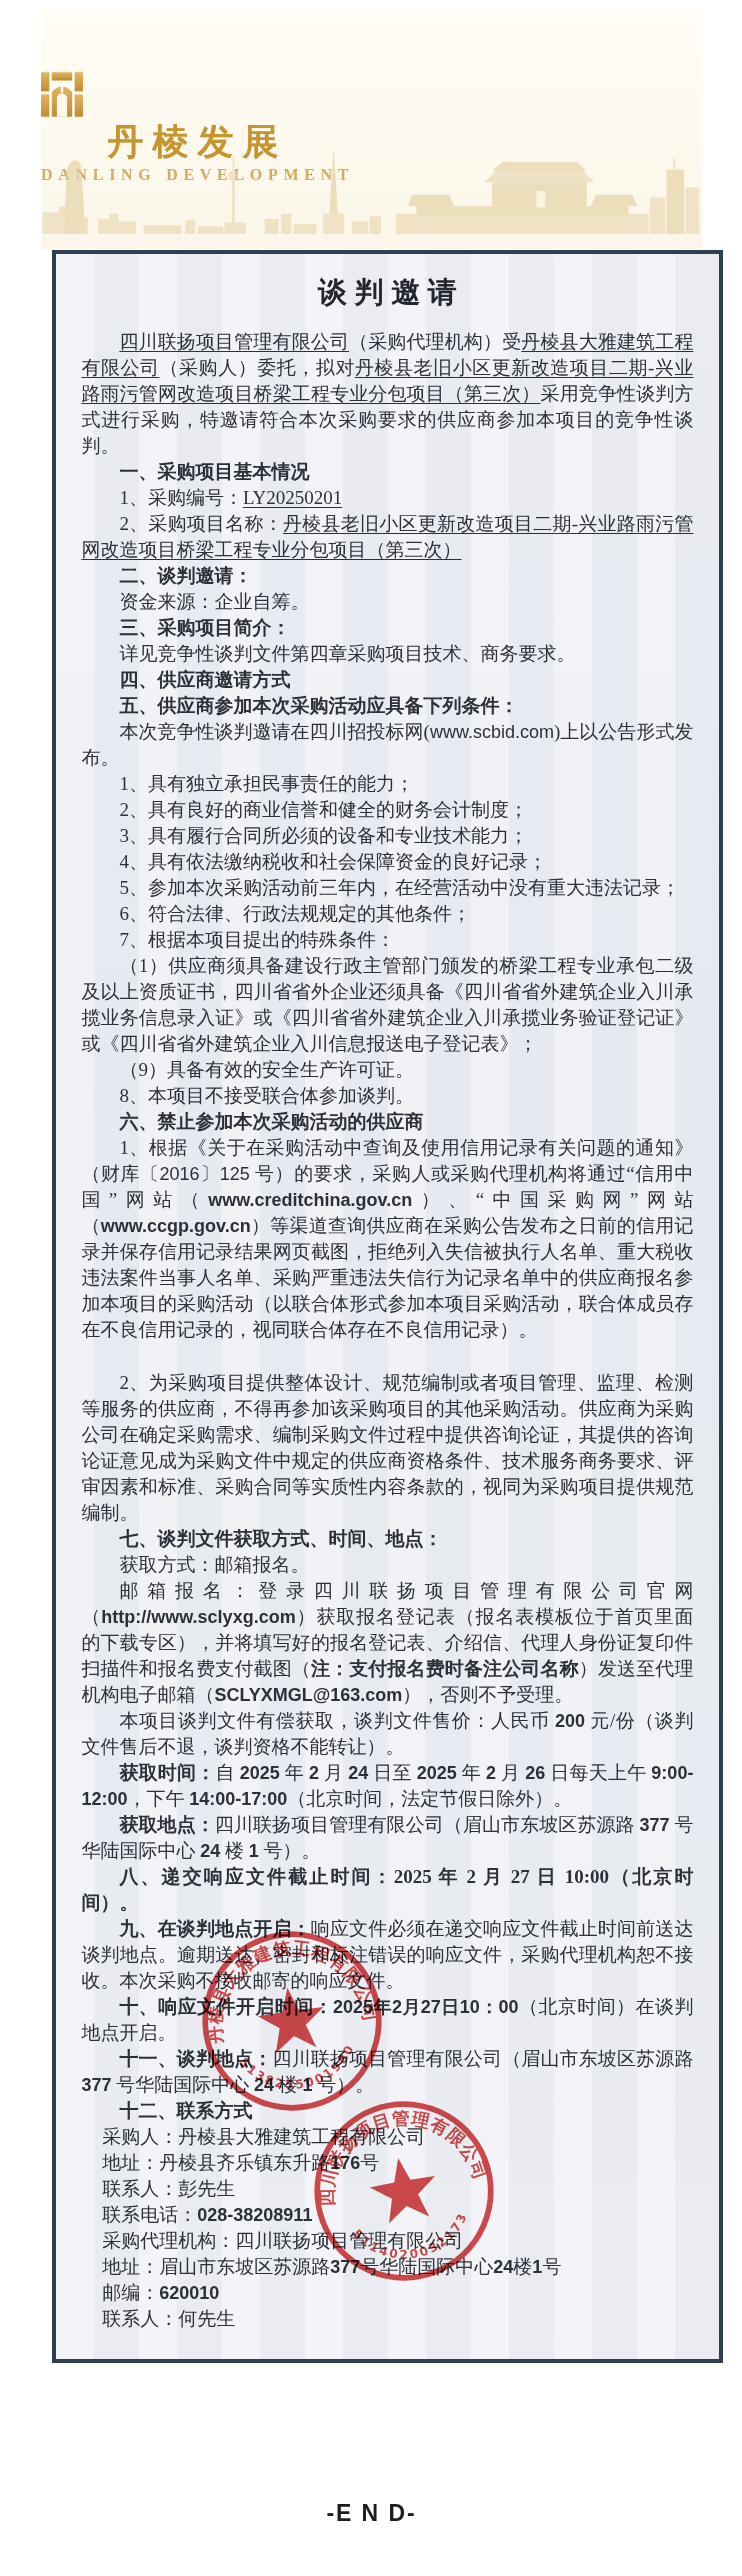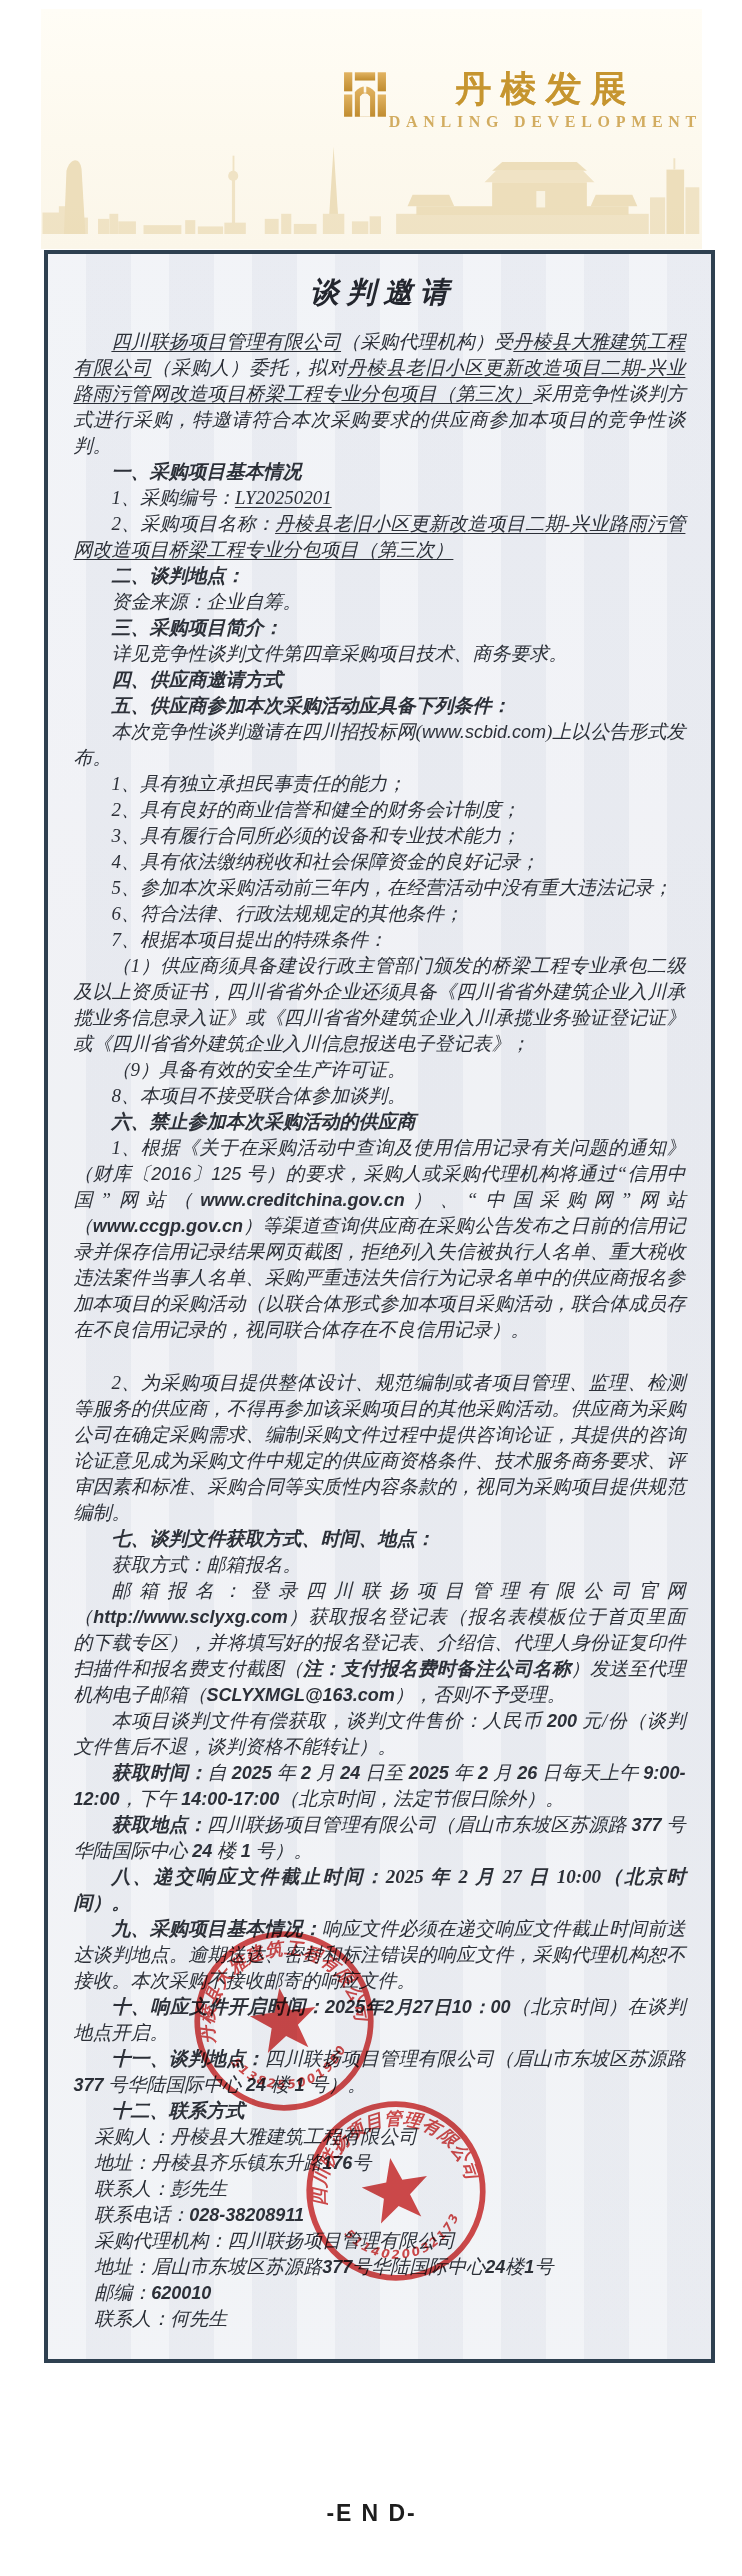--- a/index.html
+++ b/index.html
@@ -8,43 +8,42 @@
     font-family:"Liberation Serif","DejaVu Serif",serif;
     -webkit-font-smoothing:antialiased;
   }
   
   .banner{
     position:absolute;left:41px;top:9px;width:661px;height:240px;
     background:linear-gradient(180deg,#fffdf6 0%,#fdf9ee 55%,#fbf6e9 100%);
   }
   .logo-row{
     position:absolute;left:0;top:61px;width:100%;
-    display:flex;justify-content:flex-end;align-items:flex-start;gap:3px;
+    display:flex;justify-content:flex-start;align-items:flex-start;gap:3px;flex-direction:column;
   }
   .logo-mark{flex:0 0 auto;margin-top:1.3px;}
   .logo-texts{display:flex;flex-direction:column;align-items:center;}
   .logo-zh{
     font-size:36px;font-weight:700;letter-spacing:9px;color:#c6952f;
     line-height:38px;white-space:nowrap;text-shadow:0 0 0.6px rgba(198,149,47,.45);
   }
   .logo-en{
     margin-top:5.1px;font-size:16px;font-weight:700;letter-spacing:5.7px;color:#d2ac60;
     white-space:nowrap;
   }
   .skyline{position:absolute;left:0;bottom:15.2px;}
   
   .doc{
-    position:absolute;left:44px;top:250px;width:612px;height:2092px;
+    position:absolute;left:52px;top:250px;width:612px;height:2092px;
     border:4.4px solid #2e4050;
     padding:12.7px 25.4px 0 25.4px;
     background:
       repeating-linear-gradient(90deg,rgba(255,255,255,.25) 0 38px,rgba(205,210,222,.14) 38px 83px),
       linear-gradient(180deg,#eef0f5 0%,#ebedf2 40%,#eef0f4 100%);
     overflow:hidden;
-    font-style:italic;
   }
   .doc-title{
     text-align:center;font-size:29px;font-weight:700;letter-spacing:7.6px;text-indent:7.6px;
     color:#23262e;margin:6.3px 0 16.5px 0;
   }
   .line{
     margin:0;font-size:19px;line-height:26px;text-align:justify;text-indent:2em;
     color:#2c3038;
   }
   .line.h span{font-weight:700;}
@@ -145,21 +144,21 @@
   </svg>
 </div>
 
 <div class="doc">
   <div class="doc-title">谈判邀请</div>
   <div>
       <p class="line p"><span class="u">四川联扬项目管理有限公司</span><span>（采购代理机构）受</span><span class="u">丹棱县大雅建筑工程有限公司</span><span>（采购人）委托，拟对</span><span class="u">丹棱县老旧小区更新改造项目二期-兴业路雨污管网改造项目桥梁工程专业分包项目（第三次）</span><span>采用竞争性谈判方式进行采购，特邀请符合本次采购要求的供应商参加本项目的竞争性谈判。</span></p>
       <p class="line h"><span>一、采购项目基本情况</span></p>
       <p class="line p"><span>1、采购编号：</span><span class="u">LY20250201</span></p>
       <p class="line p"><span>2、采购项目名称：</span><span class="u">丹棱县老旧小区更新改造项目二期-兴业路雨污管网改造项目桥梁工程专业分包项目（第三次）</span></p>
-      <p class="line h"><span>二、谈判地点：</span></p>
+      <p class="line h"><span>二、谈判邀请：</span></p>
       <p class="line p"><span>资金来源：企业自筹。</span></p>
       <p class="line h"><span>三、采购项目简介：</span></p>
       <p class="line p"><span>详见竞争性谈判文件第四章采购项目技术、商务要求。</span></p>
       <p class="line h"><span>四、供应商邀请方式</span></p>
       <p class="line h"><span>五、供应商参加本次采购活动应具备下列条件：</span></p>
       <p class="line p"><span>本次竞争性谈判邀请在四川招投标网(</span><span class="sans">www.scbid.com</span><span>)上以公告形式发布。</span></p>
       <p class="line p"><span>1、具有独立承担民事责任的能力；</span></p>
       <p class="line p"><span>2、具有良好的商业信誉和健全的财务会计制度；</span></p>
       <p class="line p"><span>3、具有履行合同所必须的设备和专业技术能力；</span></p>
       <p class="line p"><span>4、具有依法缴纳税收和社会保障资金的良好记录；</span></p>
@@ -172,21 +171,21 @@
       <p class="line h"><span>六、禁止参加本次采购活动的供应商</span></p>
       <p class="line p"><span>1、根据《关于在采购活动中查询及使用信用记录有关问题的通知》（财库〔</span><span class="sans">2016</span><span>〕</span><span class="sans">125</span><span> 号）的要求，采购人或采购代理机构将通过“信用中国”网站（</span><span class="b sans">www.creditchina.gov.cn</span><span>）、“中国采购网”网站（</span><span class="b sans">www.ccgp.gov.cn</span><span>）等渠道查询供应商在采购公告发布之日前的信用记录并保存信用记录结果网页截图，拒绝列入失信被执行人名单、重大税收违法案件当事人名单、采购严重违法失信行为记录名单中的供应商报名参加本项目的采购活动（以联合体形式参加本项目采购活动，联合体成员存在不良信用记录的，视同联合体存在不良信用记录）。</span></p>
       <p class="line p" style="margin-top: 27px;"><span>2、为采购项目提供整体设计、规范编制或者项目管理、监理、检测等服务的供应商，不得再参加该采购项目的其他采购活动。供应商为采购公司在确定采购需求、编制采购文件过程中提供咨询论证，其提供的咨询论证意见成为采购文件中规定的供应商资格条件、技术服务商务要求、评审因素和标准、采购合同等实质性内容条款的，视同为采购项目提供规范编制。</span></p>
       <p class="line h"><span>七、谈判文件获取方式、时间、地点：</span></p>
       <p class="line p"><span>获取方式：邮箱报名。</span></p>
       <p class="line p"><span>邮箱报名：登录四川联扬项目管理有限公司官网（</span><span class="b sans">http://www.sclyxg.com</span><span>）获取报名登记表（报名表模板位于首页里面的下载专区），并将填写好的报名登记表、介绍信、代理人身份证复印件扫描件和报名费支付截图（</span><span class="b">注：支付报名费时备注公司名称</span><span>）发送至代理机构电子邮箱（</span><span class="b sans">SCLYXMGL@163.com</span><span>），否则不予受理。</span></p>
       <p class="line p"><span>本项目谈判文件有偿获取，谈判文件售价：人民币 </span><span class="b sans">200</span><span> 元/份（谈判文件售后不退，谈判资格不能转让）。</span></p>
       <p class="line p"><span class="b">获取时间：</span><span>自 </span><span class="b sans">2025</span><span> 年 </span><span class="b sans">2</span><span> 月 </span><span class="b sans">24</span><span> 日至 </span><span class="b sans">2025</span><span> 年 </span><span class="b sans">2</span><span> 月 </span><span class="b sans">26</span><span> 日每天上午 </span><span class="b sans">9:00-12:00</span><span>，下午 </span><span class="b sans">14:00-17:00</span><span>（北京时间，法定节假日除外）。</span></p>
       <p class="line p"><span class="b">获取地点：</span><span>四川联扬项目管理有限公司（眉山市东坡区苏源路 </span><span class="b sans">377</span><span> 号华陆国际中心 </span><span class="b sans">24</span><span> 楼 </span><span class="b sans">1</span><span> 号）。</span></p>
       <p class="line p"><span class="b">八、递交响应文件截止时间：</span><span class="b">2025 年 2 月 27 日 10:00</span><span class="b">（北京时间）。</span></p>
-      <p class="line p"><span class="b">九、采购项目基本情况：</span><span>响应文件必须在递交响应文件截止时间前送达谈判地点。逾期送达、密封和标注错误的响应文件，采购代理机构恕不接收。本次采购不接收邮寄的响应文件。</span></p>
+      <p class="line p"><span class="b">九、在谈判地点开启：</span><span>响应文件必须在递交响应文件截止时间前送达谈判地点。逾期送达、密封和标注错误的响应文件，采购代理机构恕不接收。本次采购不接收邮寄的响应文件。</span></p>
       <p class="line p"><span class="b">十、响应文件开启时间：</span><span class="b sans">2025年2月27日10：00</span><span>（北京时间）在谈判地点开启。</span></p>
       <p class="line p"><span class="b">十一、谈判地点：</span><span>四川联扬项目管理有限公司（眉山市东坡区苏源路 </span><span class="b sans">377</span><span> 号华陆国际中心 </span><span class="b sans">24</span><span> 楼 </span><span class="b sans">1</span><span> 号）。</span></p>
       <p class="line h"><span>十二、联系方式</span></p>
       <p class="line c"><span>采购人：丹棱县大雅建筑工程有限公司</span></p>
       <p class="line c"><span>地址：丹棱县齐乐镇东升路</span><span class="b sans">176</span><span>号</span></p>
       <p class="line c"><span>联系人：彭先生</span></p>
       <p class="line c"><span>联系电话：</span><span class="b sans">028-38208911</span></p>
       <p class="line c"><span>采购代理机构：四川联扬项目管理有限公司</span></p>
       <p class="line c"><span>地址：眉山市东坡区苏源路</span><span class="b sans">377</span><span>号华陆国际中心</span><span class="b sans">24</span><span>楼</span><span class="b sans">1</span><span>号</span></p>
       <p class="line c"><span>邮编：</span><span class="b sans">620010</span></p>

